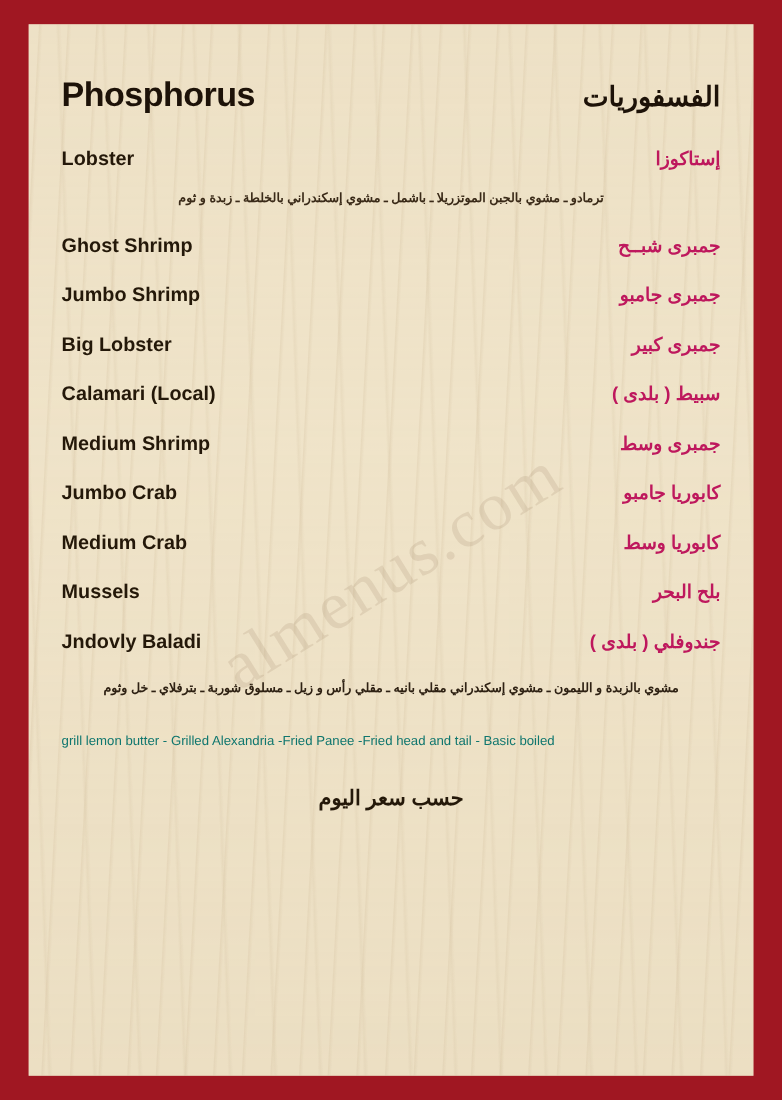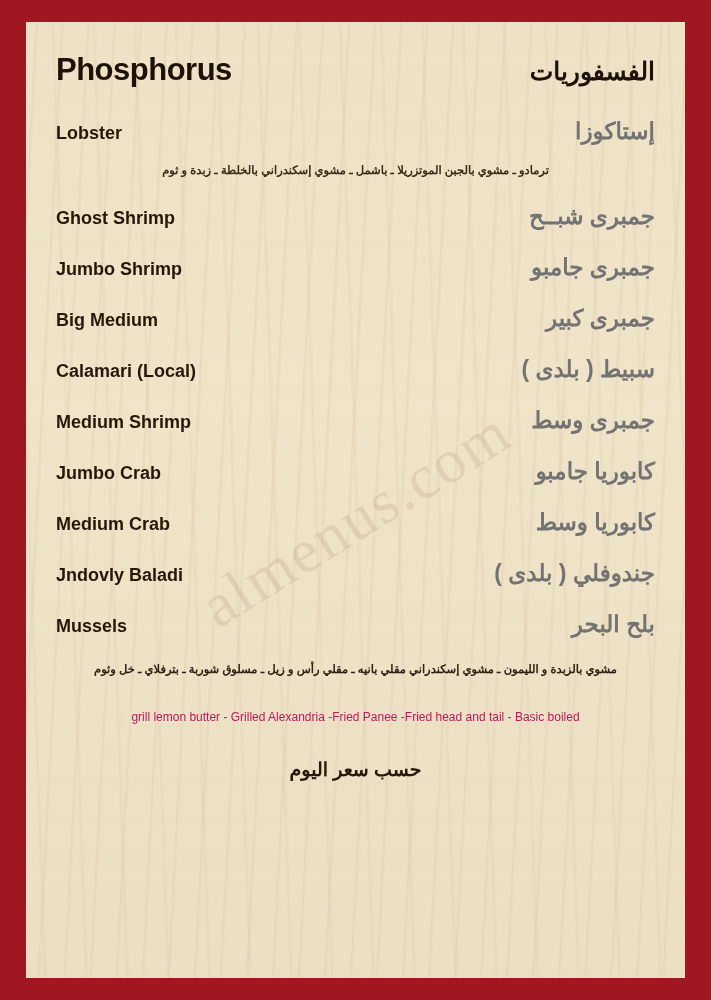--- a/index.html
+++ b/index.html
@@ -53,21 +53,21 @@
     letter-spacing: 2px;
     color: rgba(120, 95, 60, 0.13);
     white-space: nowrap;
     font-family: "Liberation Serif", serif;
     pointer-events: none;
     user-select: none;
   }
   .content {
     position: relative;
     z-index: 3;
-    padding: 10px 30px 0 30px;
+    padding: 26px 30px 0 30px;
     height: 100%;
     box-sizing: border-box;
     color: #2a1d12;
   }
   .header-row {
     display: flex;
     align-items: baseline;
     justify-content: space-between;
     margin-bottom: 30px;
   }
@@ -89,23 +89,23 @@
     align-items: baseline;
     justify-content: space-between;
     margin-bottom: 24px;
   }
   .item-en {
     font-size: 18px;
     font-weight: bold;
     color: #241809;
   }
   .item-ar {
-    font-size: 23px;
-    font-weight: bold;
-    color: #737373;
+    font-size: 17px;
+    font-weight: bold;
+    color: #be185d;
     direction: rtl;
   }
   .sub-note {
     text-align: center;
     font-size: 11.5px;
     color: #3a2a18;
     direction: rtl;
     margin: -6px 0 26px 0;
     font-weight: bold;
   }
@@ -114,23 +114,23 @@
   }
   .footer-ar {
     text-align: center;
     font-size: 11.5px;
     font-weight: bold;
     color: #2e2113;
     direction: rtl;
     margin-bottom: 21px;
   }
   .footer-en {
-    text-align: center;
+    text-align: left;
     font-size: 12px;
-    color: #be185d;
+    color: #0f766e;
     margin-bottom: 34px;
     margin-top: 34px;
   }
   .price-note {
     text-align: center;
     font-size: 19px;
     font-weight: bold;
     color: #241809;
     direction: rtl;
   }
@@ -159,21 +159,21 @@
       <div class="item-en">Ghost Shrimp</div>
       <div class="item-ar">جمبرى شبــح</div>
     </div>
 
     <div class="item-row">
       <div class="item-en">Jumbo Shrimp</div>
       <div class="item-ar">جمبرى جامبو</div>
     </div>
 
     <div class="item-row">
-      <div class="item-en">Big Medium</div>
+      <div class="item-en">Big Lobster</div>
       <div class="item-ar">جمبرى كبير</div>
     </div>
 
     <div class="item-row">
       <div class="item-en">Calamari (Local)</div>
       <div class="item-ar">سبيط ( بلدى )</div>
     </div>
 
     <div class="item-row">
       <div class="item-en">Medium Shrimp</div>
@@ -184,27 +184,27 @@
       <div class="item-en">Jumbo Crab</div>
       <div class="item-ar">كابوريا جامبو</div>
     </div>
 
     <div class="item-row">
       <div class="item-en">Medium Crab</div>
       <div class="item-ar">كابوريا وسط</div>
     </div>
 
     <div class="item-row">
+      <div class="item-en">Mussels</div>
+      <div class="item-ar">بلح البحر</div>
+    </div>
+
+    <div class="item-row">
       <div class="item-en">Jndovly Baladi</div>
       <div class="item-ar">جندوفلي ( بلدى )</div>
-    </div>
-
-    <div class="item-row">
-      <div class="item-en">Mussels</div>
-      <div class="item-ar">بلح البحر</div>
     </div>
 
     <div class="footer">
       <div class="footer-ar">مشوي بالزبدة و الليمون ـ مشوي إسكندراني مقلي بانيه ـ مقلي رأس و زيل ـ مسلوق شوربة ـ بترفلاي ـ خل وثوم</div>
       <div class="footer-en">grill lemon butter - Grilled Alexandria -Fried Panee -Fried head and tail - Basic boiled</div>
       <div class="price-note">حسب سعر اليوم</div>
     </div>
 
   </div>
 </div>

